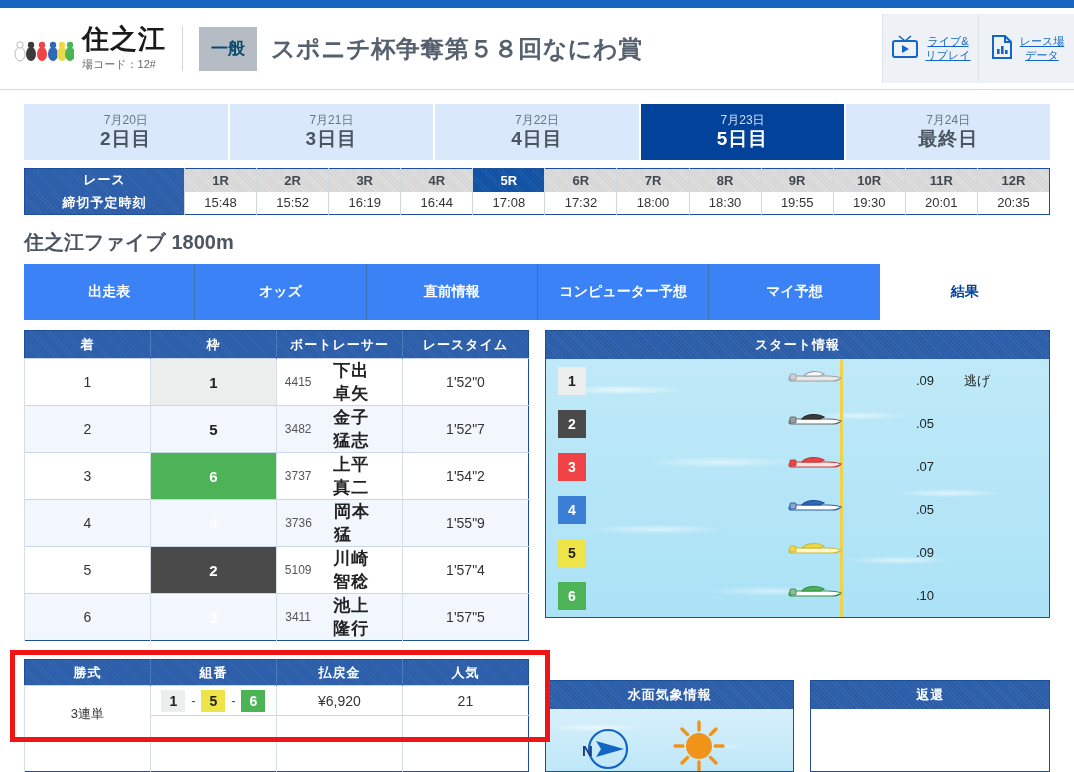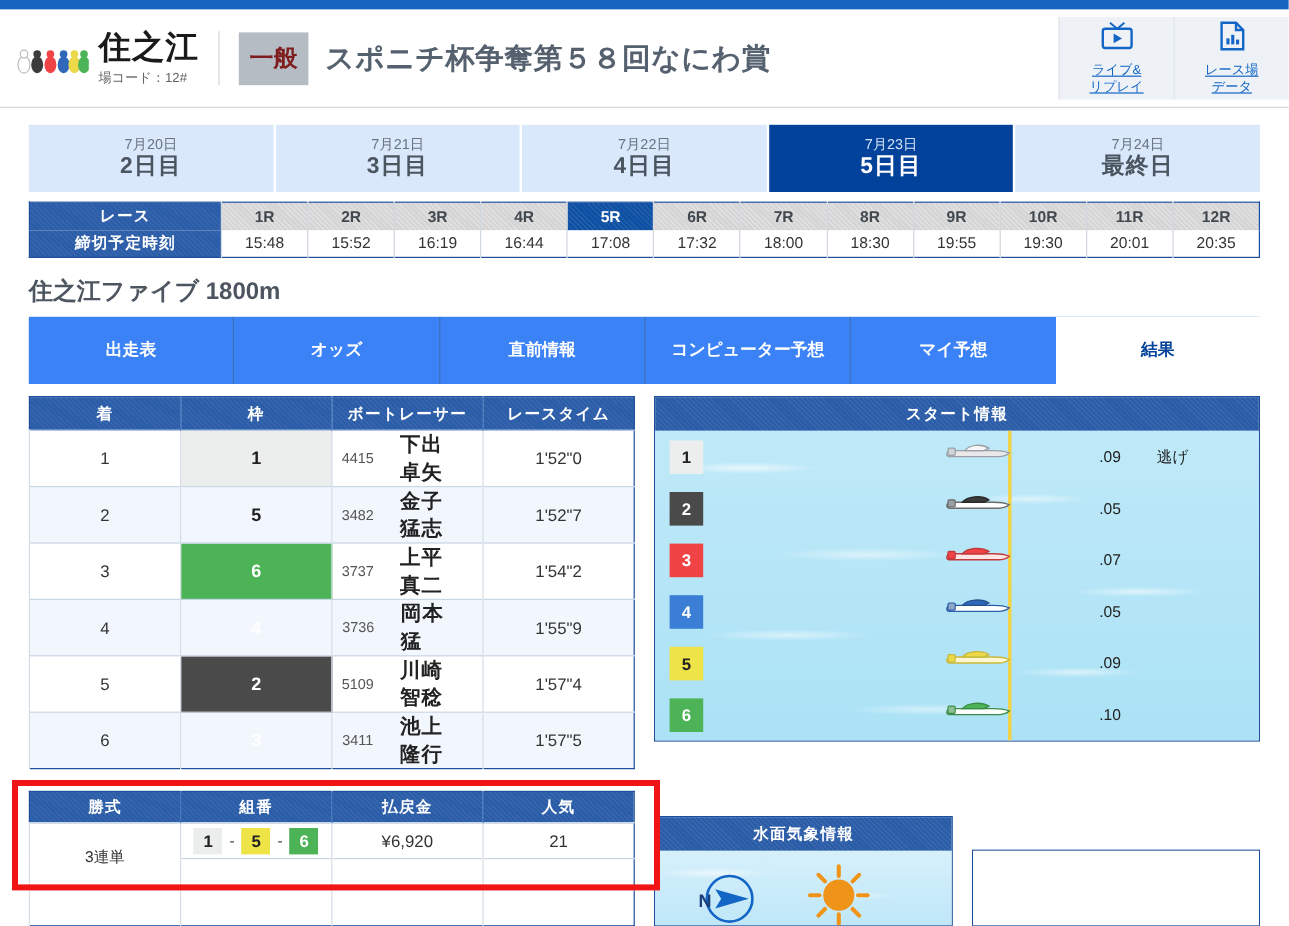--- a/index.html
+++ b/index.html
@@ -21,32 +21,32 @@
     border-bottom: 1px solid #d8d8d8; background: #fff;
   }
   .hdr-left { display: flex; align-items: center; padding-left: 12px; flex: 0 0 auto; }
   .logo-mascots { width: 62px; height: 30px; position: relative; margin-right: 8px; }
   .logo-mascots svg { display:block; }
   .venue-block { display:flex; flex-direction:column; justify-content:center; }
   .venue-name { font-size: 27px; font-weight: bold; color: #1a1a1a; letter-spacing: 1px; line-height: 1.05; }
   .venue-code { font-size: 11px; color: #666; margin-top: 3px; }
   .hdr-div { width: 1px; background: #d5d5d5; margin: 18px 16px 18px 16px; align-self: stretch; }
   .grade-badge {
-    background: #b5bcc4; color: #7f1d1d; font-size: 20px; font-weight: bold;
+    background: #b5bcc4; color: #0c4a6e; font-size: 17px; font-weight: bold;
     width: 58px; height: 44px; display:flex; align-items:center; justify-content:center;
     align-self: center;
   }
   .race-title {
     font-size: 24px; font-weight: bold; color: #55616e; margin-left: 14px;
     align-self: center; letter-spacing: 0.5px; white-space: nowrap;
   }
   .hdr-right { margin-left: auto; display: flex; align-self: stretch; align-items: stretch; }
   .hdr-btn {
     width: 96px; background: #eef2f7; border-left: 1px solid #dfe5ec;
-    display: flex; flex-direction: column; align-items: center; justify-content: center;
+    display: flex; flex-direction: row; align-items: center; justify-content: center;
     gap: 5px; cursor: pointer; margin: 6px 0 6px 0;
   }
   .hdr-btn:first-child { border-left: 1px solid #dfe5ec; }
   .hdr-btn .lbl { font-size: 11px; color: #1366c6; text-align: center; line-height: 1.25; text-decoration: underline; }
 
   
   .body { padding: 0 24px; }
 
   
   .daytabs { display: flex; gap: 2px; margin-top: 14px; }
@@ -558,19 +558,20 @@
                 <line x1="42.5" y1="38.5" x2="48" y2="44"></line>
                 <line x1="48" y1="10" x2="42.5" y2="15.5"></line>
                 <line x1="19.5" y1="38.5" x2="14" y2="44"></line>
               </g>
             </svg>
           </span>
         </div>
       </div>
 
       <div class="panel ret-panel">
+        <div class="panel-head">返還</div>
         <div class="ret-body"></div>
       </div>
 
     </div>
 
   </div>
 </div>
 
 </body></html>

